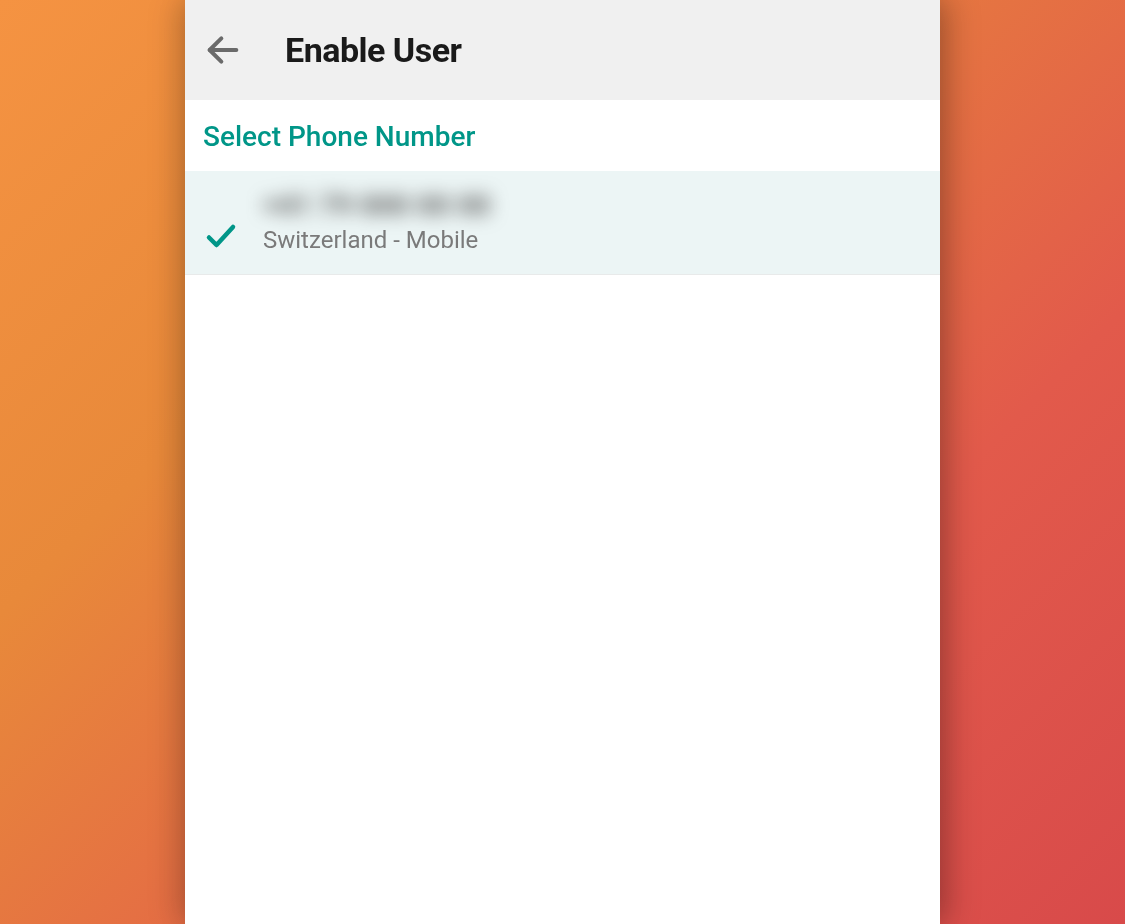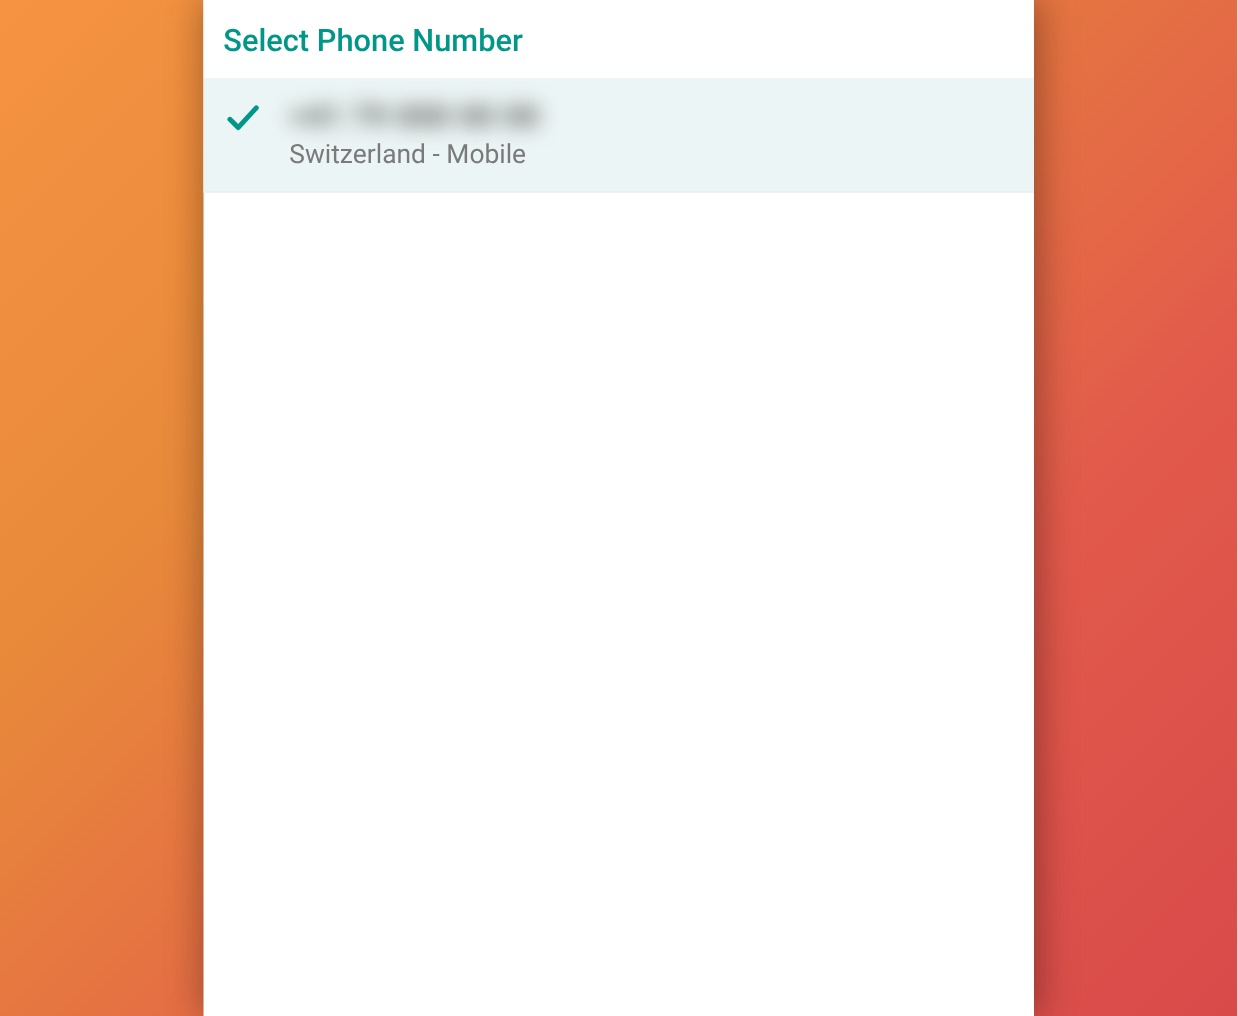--- a/index.html
+++ b/index.html
@@ -65,21 +65,21 @@
     .section-label {
       font-size: 28px;
       font-weight: 500;
       color: #009688;
     }
 
     .list-item {
       background: #ecf5f5;
       padding: 18px 4px 20px 18px;
       display: flex;
-      align-items: flex-start;
+      align-items: flex-end;
       gap: 24px;
       border-bottom: 1px solid #e8eaea;
     }
 
     .check-icon svg {
       width: 36px;
       height: 36px;
       display: block;
     }
 
@@ -102,20 +102,29 @@
       color: #7a7a7a;
     }
   </style>
 </head>
 <body>
 
 <div class="background"></div>
 
 <div class="phone-panel">
 
+  <div class="header">
+    <div class="back-icon">
+      <svg viewBox="0 0 24 24" fill="none" stroke="#6a6a6a" stroke-width="2.4" stroke-linecap="round" stroke-linejoin="round">
+        <line x1="20" y1="12" x2="4" y2="12"></line>
+        <polyline points="11 5 4 12 11 19"></polyline>
+      </svg>
+    </div>
+    <div class="page-title">Enable User</div>
+  </div>
 
   <div class="section-label-wrap">
     <div class="section-label">Select Phone Number</div>
   </div>
 
   <div class="list-item">
     <div class="check-icon">
       <svg viewBox="0 0 24 24" fill="none" stroke="#009688" stroke-width="3" stroke-linecap="round" stroke-linejoin="round">
         <polyline points="4 13 9 18 20 6"></polyline>
       </svg>

